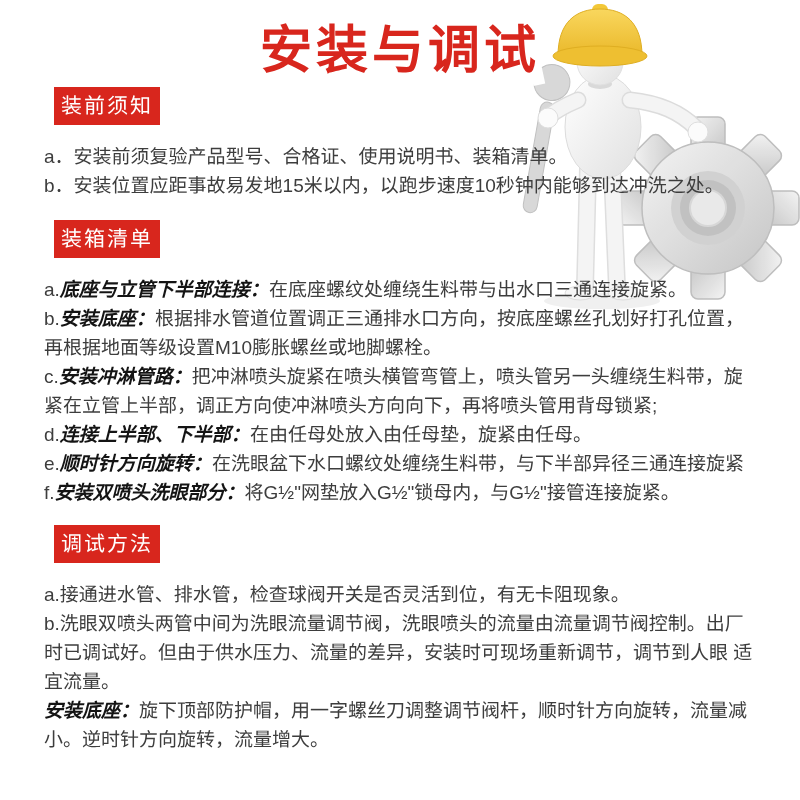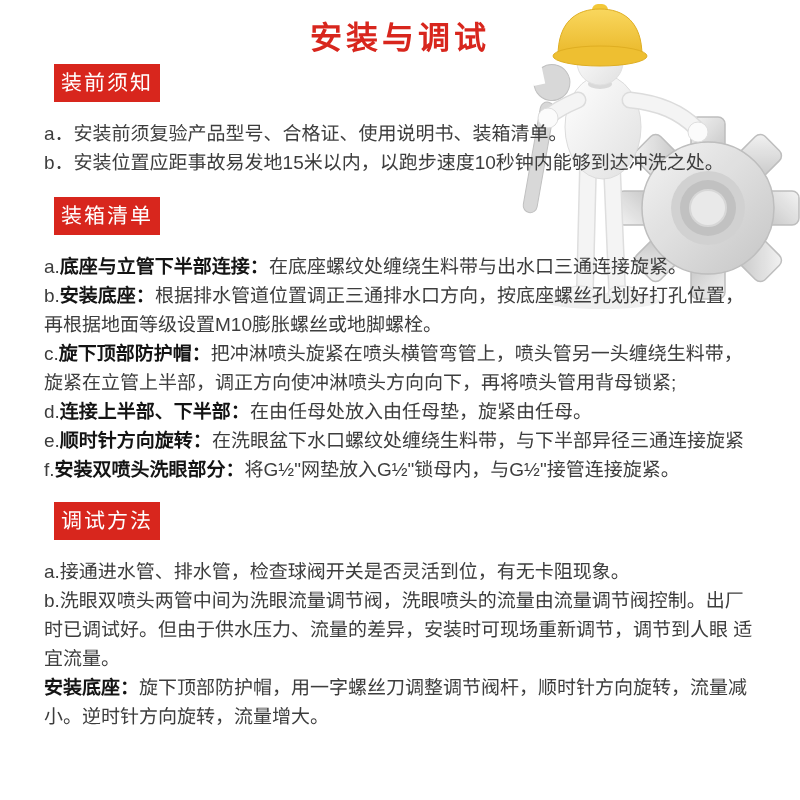--- a/index.html
+++ b/index.html
@@ -3,34 +3,34 @@
 <meta charset="utf-8">
 <style>
   html,body{margin:0;padding:0;background:#ffffff;}
   .page{
     position:relative;width:800px;height:800px;background:#ffffff;overflow:hidden;
     font-family:"Liberation Sans","DejaVu Sans",sans-serif;color:#3d3d3d;
   }
   .mascot{position:absolute;left:500px;top:0;width:300px;height:320px;z-index:0;}
   .content{position:relative;z-index:1;padding:0 44px 0 44px;}
   .page-title{
-    margin:20px 0 0 0;text-align:center;font-size:32px;line-height:1.18;
+    margin:20px 0 0 0;text-align:center;font-size:52px;line-height:1.18;
     font-weight:bold;color:#d8261d;letter-spacing:4px;
   }
   .badge{
     display:inline-block;background:#d8261d;color:#ffffff;font-size:21px;
     line-height:24px;padding:7px 7px;margin-left:10px;letter-spacing:2px;
   }
   .badge-row.first{margin-top:6px;}
   .badge-row.second{margin-top:20px;}
   .badge-row.third{margin-top:18px;}
   .items{margin-top:17px;font-size:19px;line-height:29px;}
   .item{margin:0;}
   .item .p{color:#3d3d3d;}
-  .item .lead{font-weight:bold;color:#141414;}
+  .item .lead{font-weight:bold;color:#141414;font-style:italic;}
   .item .t{color:#3d3d3d;}
 </style>
 </head>
 <body>
 
 <div class="page">
 
   <svg class="mascot" viewBox="0 0 300 320" xmlns="http://www.w3.org/2000/svg" aria-hidden="true">
     <defs>
       <linearGradient id="bodyGrad" x1="0" y1="0" x2="1" y2="1">
@@ -115,21 +115,21 @@
       <span class="badge">装箱清单</span>
     </div>
     <div class="items">
       <div class="item">
         <span class="p">a.</span><span class="lead">底座与立管下半部连接：</span><span class="t">在底座螺纹处缠绕生料带与出水口三通连接旋紧。</span>
       </div>
       <div class="item">
         <span class="p">b.</span><span class="lead">安装底座：</span><span class="t">根据排水管道位置调正三通排水口方向，按底座螺丝孔划好打孔位置，再根据地面等级设置M10膨胀螺丝或地脚螺栓。</span>
       </div>
       <div class="item">
-        <span class="p">c.</span><span class="lead">旋下顶部防护帽：</span><span class="t">把冲淋喷头旋紧在喷头横管弯管上，喷头管另一头缠绕生料带，旋紧在立管上半部，调正方向使冲淋喷头方向向下，再将喷头管用背母锁紧;</span>
+        <span class="p">c.</span><span class="lead">安装冲淋管路：</span><span class="t">把冲淋喷头旋紧在喷头横管弯管上，喷头管另一头缠绕生料带，旋紧在立管上半部，调正方向使冲淋喷头方向向下，再将喷头管用背母锁紧;</span>
       </div>
       <div class="item">
         <span class="p">d.</span><span class="lead">连接上半部、下半部：</span><span class="t">在由任母处放入由任母垫，旋紧由任母。</span>
       </div>
       <div class="item">
         <span class="p">e.</span><span class="lead">顺时针方向旋转：</span><span class="t">在洗眼盆下水口螺纹处缠绕生料带，与下半部异径三通连接旋紧</span>
       </div>
       <div class="item">
         <span class="p">f.</span><span class="lead">安装双喷头洗眼部分：</span><span class="t">将G½"网垫放入G½"锁母内，与G½"接管连接旋紧。</span>
       </div>

